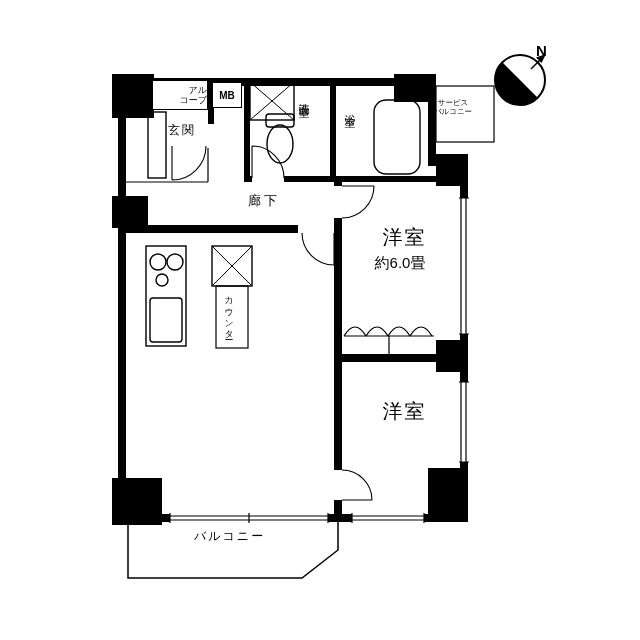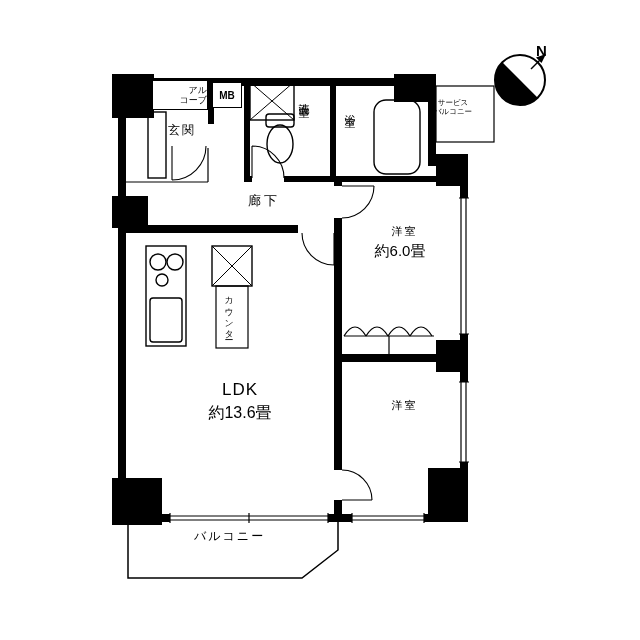--- a/index.html
+++ b/index.html
@@ -8,21 +8,21 @@
     font-family:"Liberation Sans",sans-serif;color:#000;overflow:hidden;
   }
   .plan-svg{position:absolute;left:0;top:0;width:640px;height:640px;}
   .lbl{position:absolute;color:#000;white-space:nowrap;}
   .vert{writing-mode:vertical-rl;text-orientation:upright;letter-spacing:2px;}
   .box{
     border:1px solid #000;background:#fff;display:flex;flex-direction:column;
     align-items:center;justify-content:center;text-align:center;box-sizing:border-box;
   }
   .center-block{text-align:center;}
-  .room-name{font-size:11px;letter-spacing:2px;margin-left:9px;}
+  .room-name{font-size:20px;letter-spacing:2px;margin-left:9px;}
   .room-size{font-size:15px;margin-top:3px;}
   .ldk-name{font-size:17px;letter-spacing:1px;}
   .ldk-size{font-size:16px;margin-top:3px;}
 </style>
 </head>
 <body>
 
 <div class="stage">
 
   <svg class="plan-svg" viewBox="0 0 640 640">
@@ -132,24 +132,20 @@
 
   <div class="lbl" style="left:248px;top:192px;font-size:13px;letter-spacing:3px;">廊下</div>
 
   <div class="lbl center-block" style="left:342px;top:224px;width:116px;">
     <div class="room-name">洋室</div>
     <div class="room-size">約6.0畳</div>
   </div>
 
   <div class="lbl vert" style="left:222px;top:290px;height:58px;font-size:9px;letter-spacing:1px;">カウンター</div>
 
-  <div class="lbl center-block" style="left:146px;top:380px;width:188px;">
-    <div class="ldk-name">LDK</div>
-    <div class="ldk-size">約13.6畳</div>
-  </div>
 
   <div class="lbl center-block" style="left:342px;top:398px;width:116px;">
     <div class="room-name">洋室</div>
   </div>
 
   <div class="lbl" style="left:194px;top:528px;font-size:12px;letter-spacing:2px;">バルコニー</div>
 
   <div class="lbl" style="left:536px;top:42px;font-size:15px;font-weight:bold;">N</div>
 
 </div>

